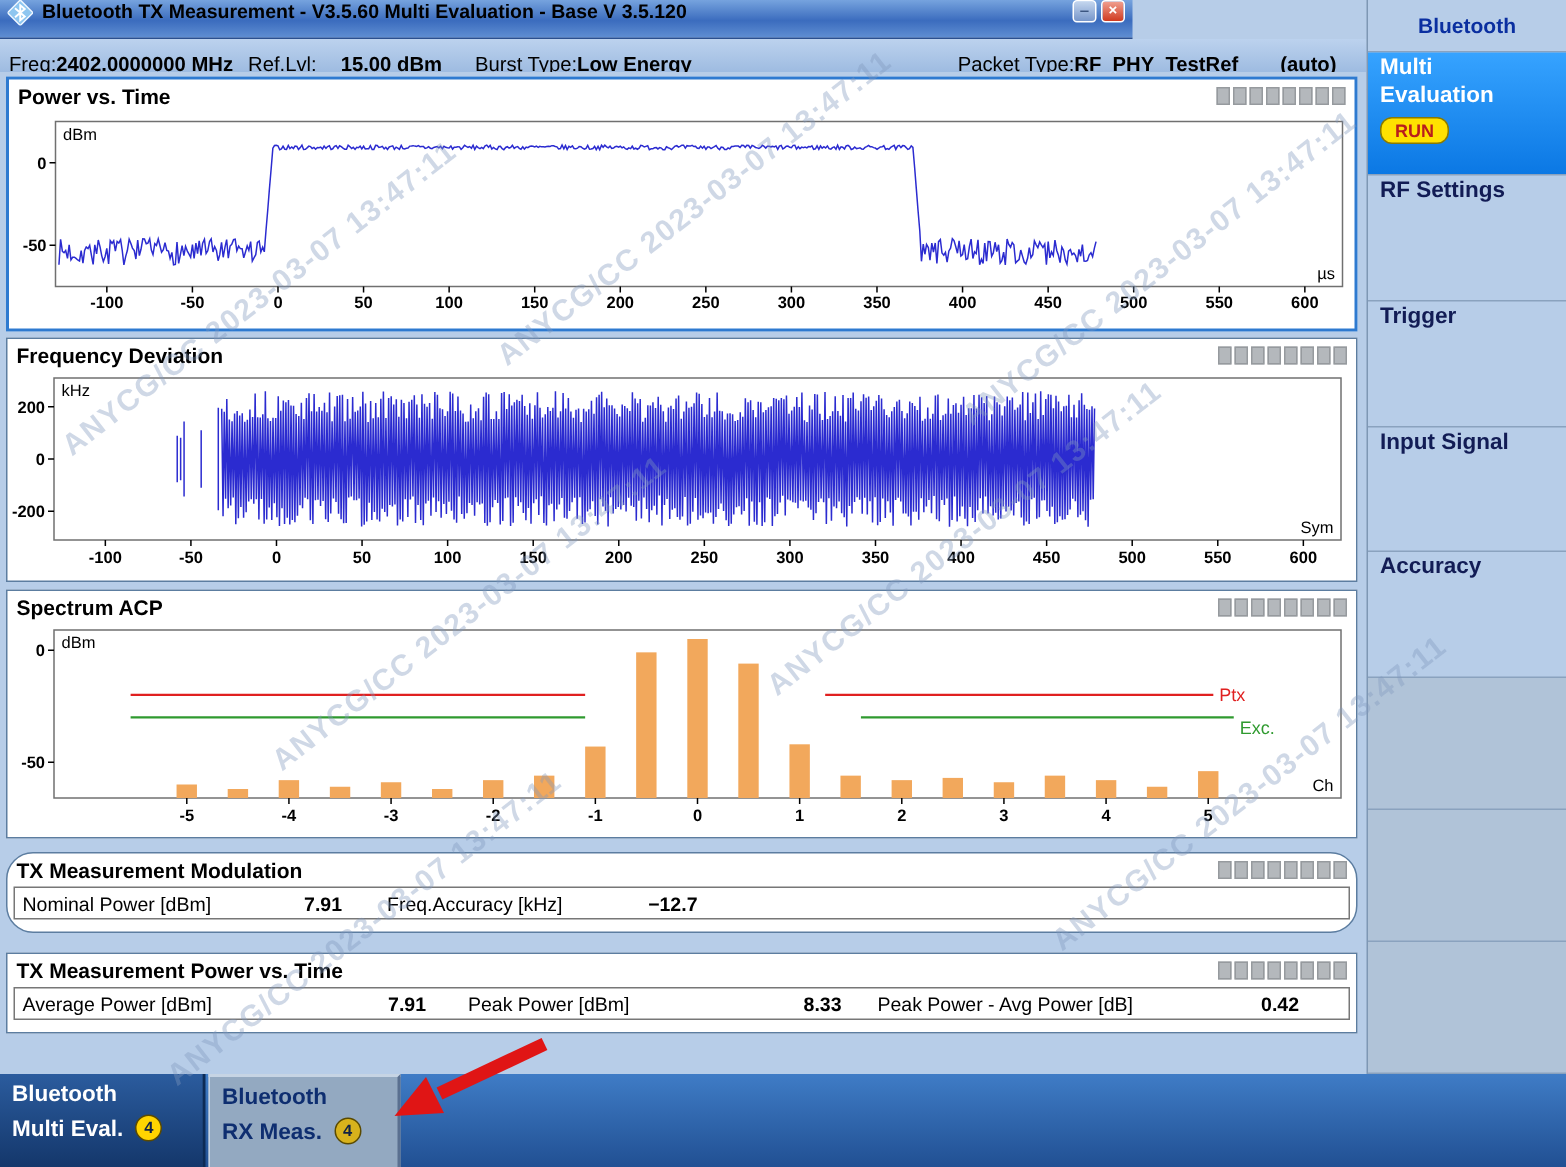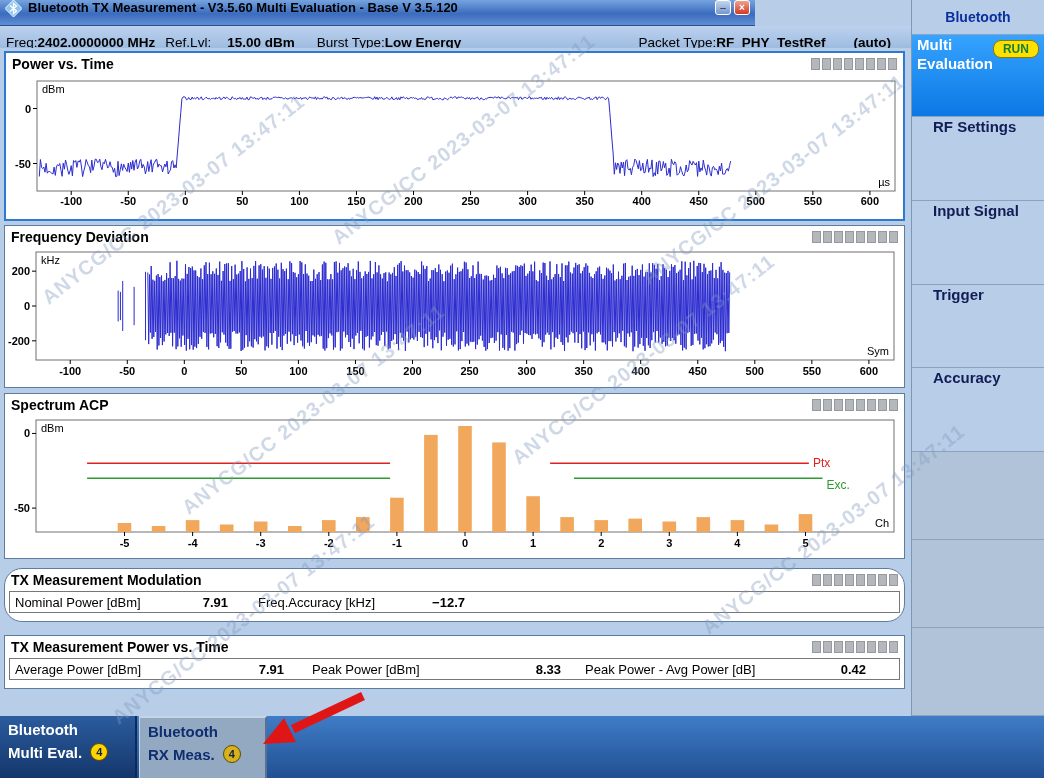--- a/index.html
+++ b/index.html
@@ -49,27 +49,27 @@
   #panel-mod .l2{margin-left:30px;width:155px}#panel-mod .v2{width:52px}
   #panel-pvt .l1{width:224px}#panel-pvt .v1{width:45px}
   #panel-pvt .l2{margin-left:28px;width:204px}#panel-pvt .v2{width:45px}
   #panel-pvt .l3{margin-left:24px;width:216px}#panel-pvt .v3{flex:1;padding-right:28px;box-sizing:border-box;}
 
   
   .sidebar{position:absolute;left:911px;top:0;width:133px;height:716px;background:#b7cde8;
     border-left:1px solid #7e97b4;box-sizing:border-box;display:flex;flex-direction:column;}
   .side-header{height:34px;display:flex;align-items:center;justify-content:center;
     font-weight:bold;font-size:14px;color:#0a2fa0;border-bottom:1px solid #8aa2be;}
-  .side-item{border-bottom:1px solid #8aa2be;display:flex;flex-direction:row;justify-content:center;
+  .side-item{border-bottom:1px solid #8aa2be;display:flex;flex-direction:column;justify-content:flex-start;
     padding:0 8px;font-weight:bold;font-size:15px;color:#121c55;cursor:pointer;box-sizing:border-box;}
   .side-item .side-label{width:90px;line-height:19px;}
   #sk-multi{height:82px;background:linear-gradient(180deg,#36a3ff,#0b78e4);color:#fff;}
   #sk-rf,#sk-trigger,#sk-input,#sk-display{height:84px;}
   .side-item.empty{height:88px;background:#b0c3d8;cursor:default;}
-  .run-badge{display:inline-block;background:#ffe100;color:#15803d;font-size:12px;font-weight:bold;
+  .run-badge{display:inline-block;background:#ffe100;color:#b91c1c;font-size:12px;font-weight:bold;
     border-radius:8px;padding:0 9px;height:16px;line-height:16px;margin-top:5px;width:max-content;
     border:1px solid #8a7a00;}
 
   
   .bottombar{position:absolute;left:0;top:716px;width:1044px;height:62px;
     background:linear-gradient(180deg,#3f7cc6 0%,#215093 100%);}
   .task-tab{position:absolute;top:0;height:62px;box-sizing:border-box;padding:5px 8px;
     font-size:15px;font-weight:bold;cursor:pointer;}
   #tab-multi{left:0;width:137px;background:linear-gradient(180deg,#2b5c9e,#14376b);
     color:#fff;border-right:2px solid #0d2b55;}
@@ -369,25 +369,25 @@
 
   <div class="sidebar">
     <div class="side-header">Bluetooth</div>
     <div class="side-item" id="sk-multi">
       <span class="side-label">Multi Evaluation</span>
       <span class="run-badge">RUN</span>
     </div>
     <div class="side-item" id="sk-rf">
       <span class="side-label">RF Settings</span>
     </div>
+    <div class="side-item" id="sk-trigger">
+      <span class="side-label">Trigger</span>
+    </div>
     <div class="side-item" id="sk-input">
       <span class="side-label">Input Signal</span>
-    </div>
-    <div class="side-item" id="sk-trigger">
-      <span class="side-label">Trigger</span>
     </div>
     <div class="side-item" id="sk-display">
       <span class="side-label">Accuracy</span>
     </div>
     <div class="side-item empty"></div>
     <div class="side-item empty"></div>
     <div class="side-item empty"></div>
   </div>
 
   <div class="bottombar">

